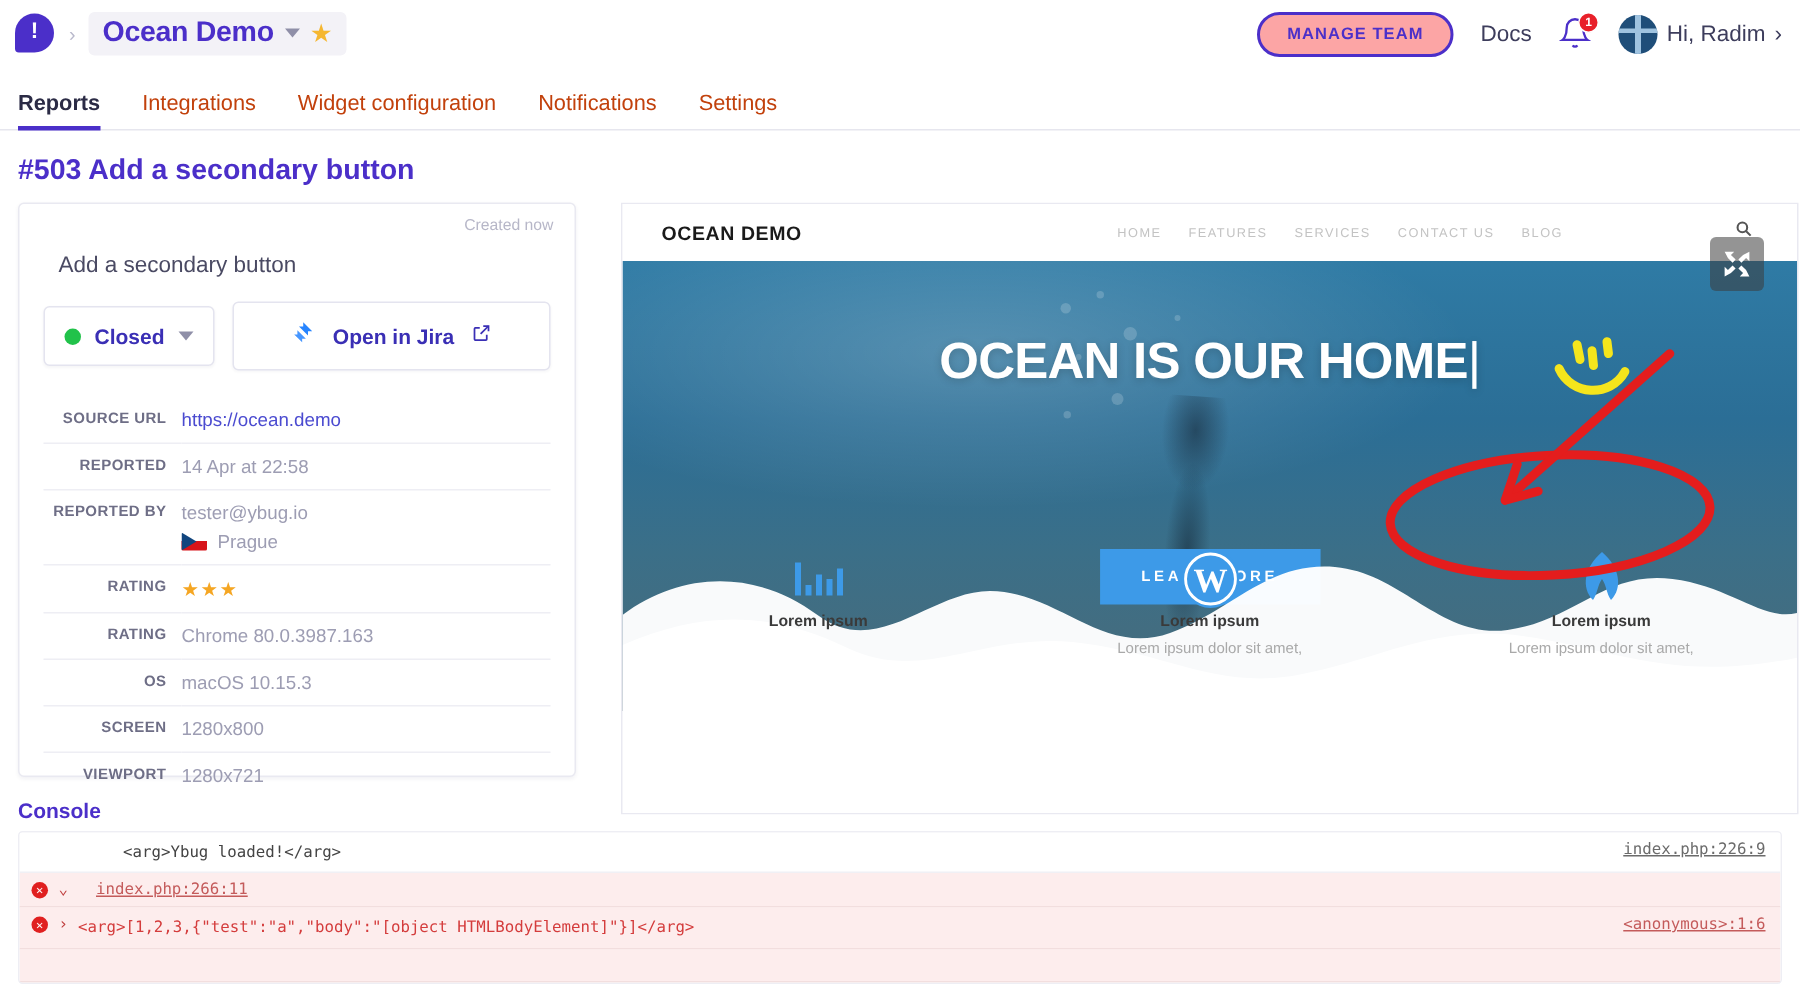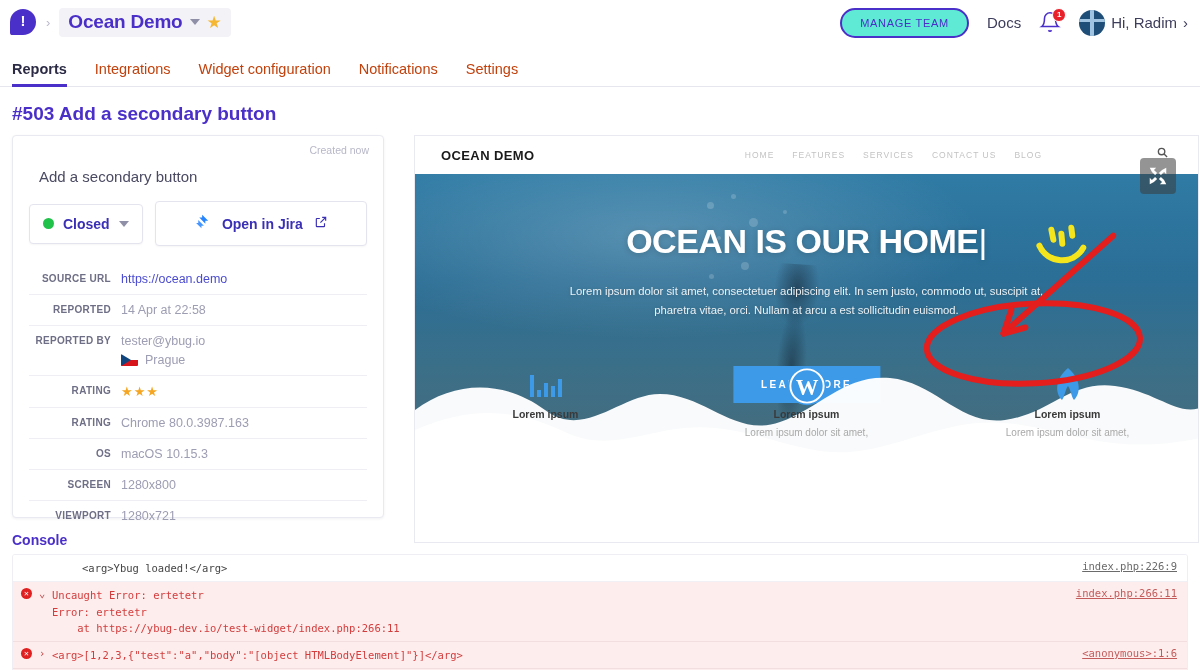--- a/index.html
+++ b/index.html
@@ -51,22 +51,22 @@
   }
   .star { color: #f5b731; font-size: 17px; line-height: 1; }
 
   .topbar-right {
     margin-left: auto;
     display: flex; align-items: center; gap: 18px;
   }
   .manage-team {
     border: 2px solid #4b2fc9; color: #4b2fc9;
     border-radius: 18px; padding: 7px 18px;
-    font-size: 11px; font-weight: normal; letter-spacing: 0.7px;
-    background: #5eead4; cursor: pointer;
+    font-size: 11px; font-weight: bold; letter-spacing: 0.7px;
+    background: #fca5a5; cursor: pointer;
   }
   .docs-link { color: #3d3d5c; font-size: 15px; cursor: pointer; }
   .bell-wrap { position: relative; width: 22px; height: 24px; cursor: pointer; }
   .badge {
     position: absolute; top: -3px; right: -5px;
     min-width: 14px; height: 14px;
     background: #e8202a; color: #fff;
     border-radius: 50%;
     font-size: 8px; font-weight: bold;
     display: flex; align-items: center; justify-content: center;
@@ -450,21 +450,20 @@
           <i style="left:70px;top:54px;width:6px;height:6px"></i>
           <i style="left:44px;top:70px;width:8px;height:8px"></i>
           <i style="left:12px;top:82px;width:5px;height:5px"></i>
           <i style="left:86px;top:18px;width:4px;height:4px"></i>
         </div>
         <div class="diver"></div>
 
         <div class="hero-h1">
           <span>OCEAN IS OUR HOME</span><span class="hero-caret">|</span>
         </div>
-        <div class="hero-p">Lorem ipsum dolor sit amet, consectetuer adipiscing elit. In sem justo, commodo ut, suscipit at, pharetra vitae, orci. Nullam at arcu a est sollicitudin euismod.</div>
         <div class="hero-btn">LEARN MORE</div>
 
         <svg class="waves" viewBox="0 0 785 110" preserveAspectRatio="none">
           <path d="M0,46 C40,16 90,16 130,46 C170,76 205,30 245,30 C290,30 320,74 365,58 C405,44 430,10 475,14 C520,18 545,62 590,56 C635,50 655,16 700,22 C740,27 762,52 785,44 L785,110 L0,110 Z" fill="#ffffff" opacity=".97"></path>
           <path d="M0,66 C55,42 100,44 150,68 C200,92 240,58 300,64 C360,70 395,96 450,86 C505,76 540,52 600,60 C660,68 700,92 785,74 L785,110 L0,110 Z" fill="#ffffff"></path>
         </svg>
 
         <div class="features">
           <div class="feat">
             <div class="ic">
@@ -532,23 +531,20 @@
     <span class="c-arrow"></span>
     <span class="c-text">&lt;arg&gt;Ybug loaded!&lt;/arg&gt;</span>
     <span class="c-src">index.php:226:9</span>
   </div>
 
   <div class="c-row err">
     <span class="c-icon">
         <span class="err-badge">✕</span>
       </span>
     <span class="c-arrow">⌄</span>
-    <span class="c-text">Uncaught Error: ertetetr
-Error: ertetetr
-    at https://ybug-dev.io/test-widget/index.php:266:11</span>
     <span class="c-src">index.php:266:11</span>
   </div>
 
   <div class="c-row err">
     <span class="c-icon">
         <span class="err-badge">✕</span>
       </span>
     <span class="c-arrow">›</span>
     <span class="c-text">&lt;arg&gt;[1,2,3,{"test":"a","body":"[object HTMLBodyElement]"}]&lt;/arg&gt;</span>
     <span class="c-src">&lt;anonymous&gt;:1:6</span>

